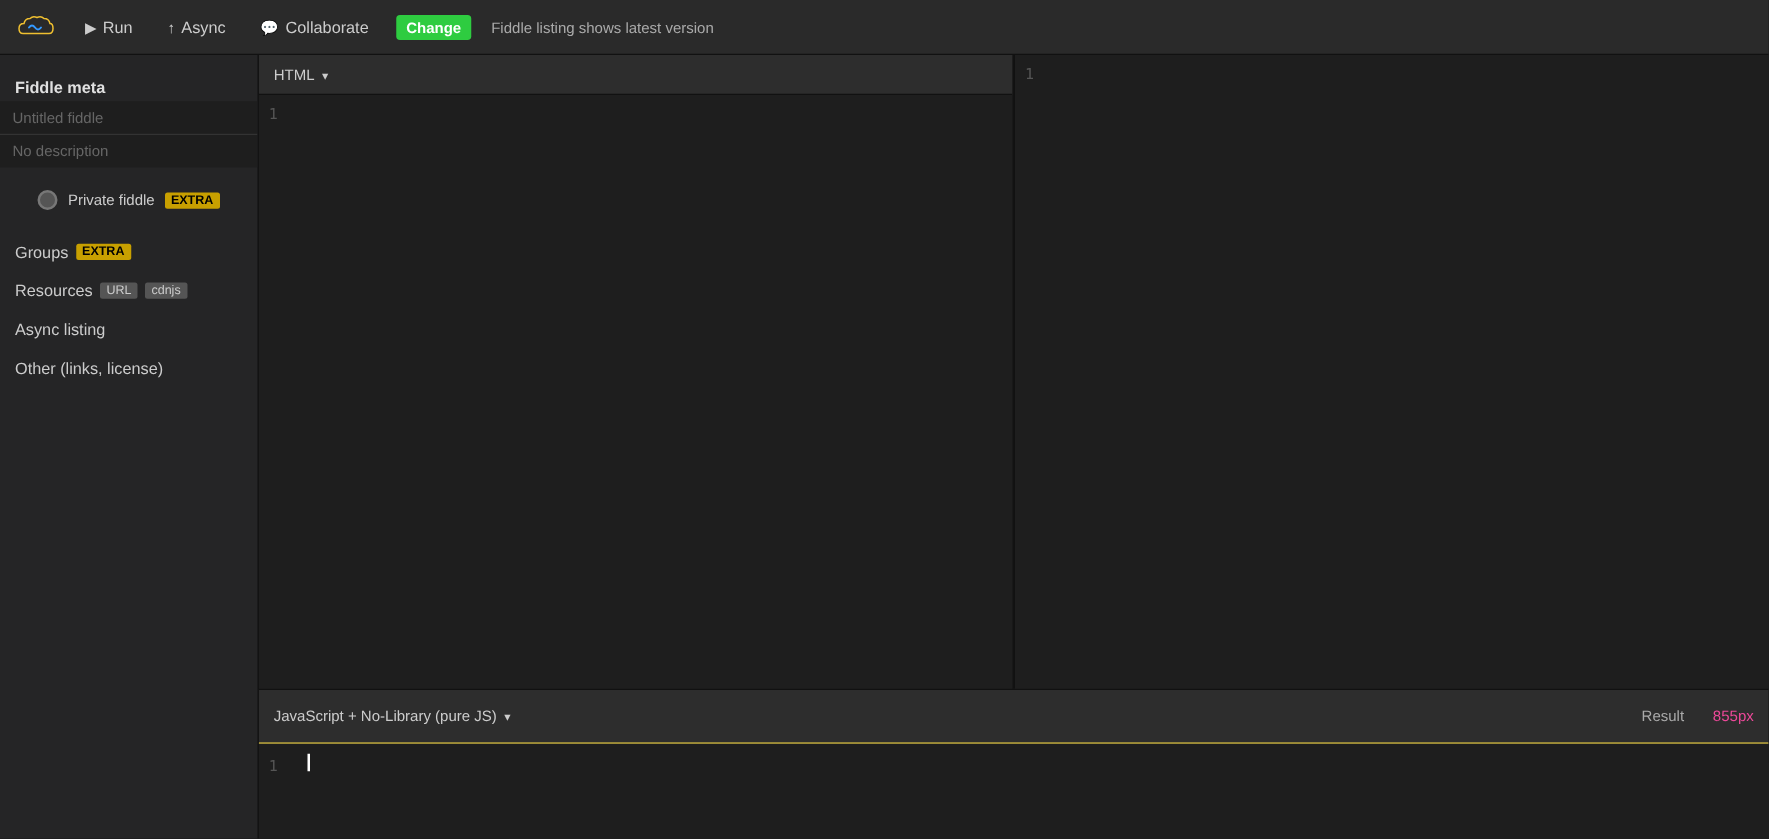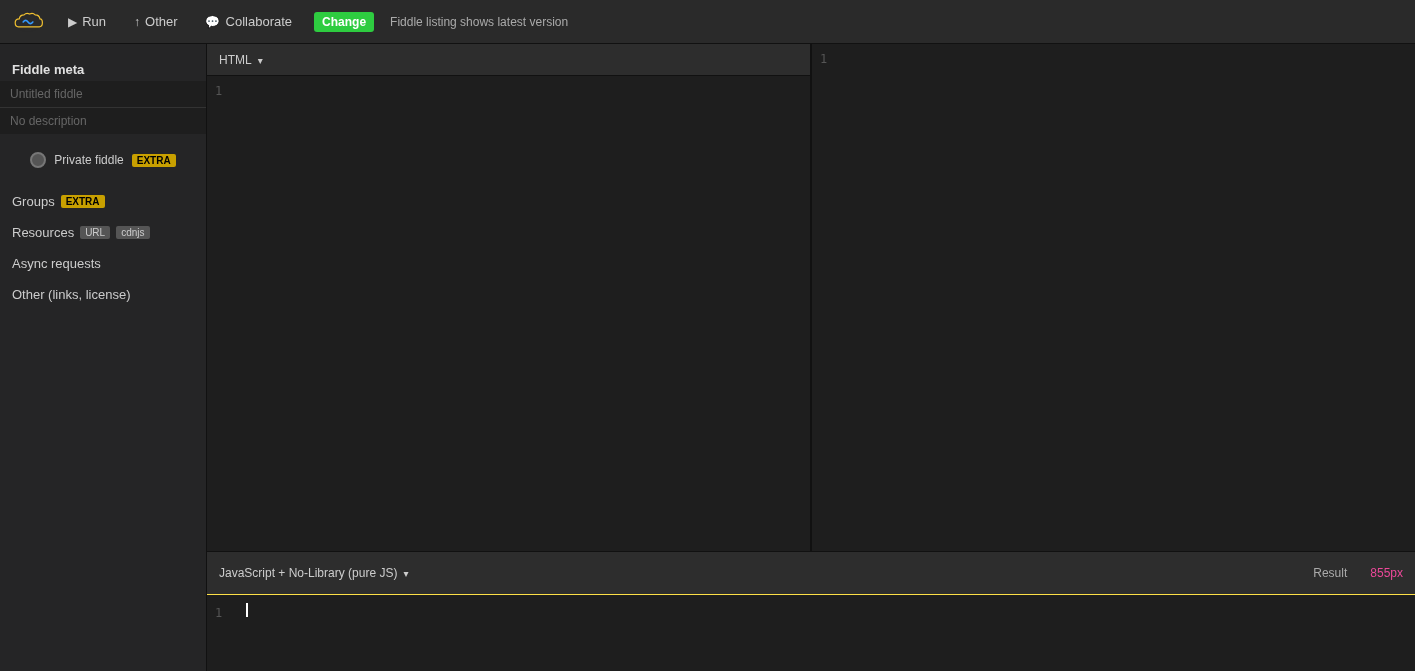--- a/index.html
+++ b/index.html
@@ -277,21 +277,21 @@
     </svg>
   </div>
 
   <button class="topbar-btn">
     <span style="font-size:12px;">▶</span>
     <span>Run</span>
   </button>
 
   <button class="topbar-btn">
     <span style="font-size:12px;">↑</span>
-    <span>Other</span>
+    <span>Async</span>
   </button>
 
   <button class="topbar-btn">
     <span style="font-size:12px;">💬</span>
     <span>Collaborate</span>
   </button>
 
   <button class="change-badge">Change</button>
 
   <span class="topbar-notice">Fiddle listing shows latest version</span>
@@ -320,21 +320,21 @@
       <span class="badge-extra">EXTRA</span>
     </div>
 
     <div class="sidebar-item">
       <span>Resources</span>
       <span class="badge-url">URL</span>
       <span class="badge-cdnjs">cdnjs</span>
     </div>
 
     <div class="sidebar-item">
-      <span>Async requests</span>
+      <span>Async listing</span>
     </div>
 
     <div class="sidebar-item">
       <span>Other (links, license)</span>
     </div>
   </div>
 
   <div id="editors">
     <div id="editors-top">
 

